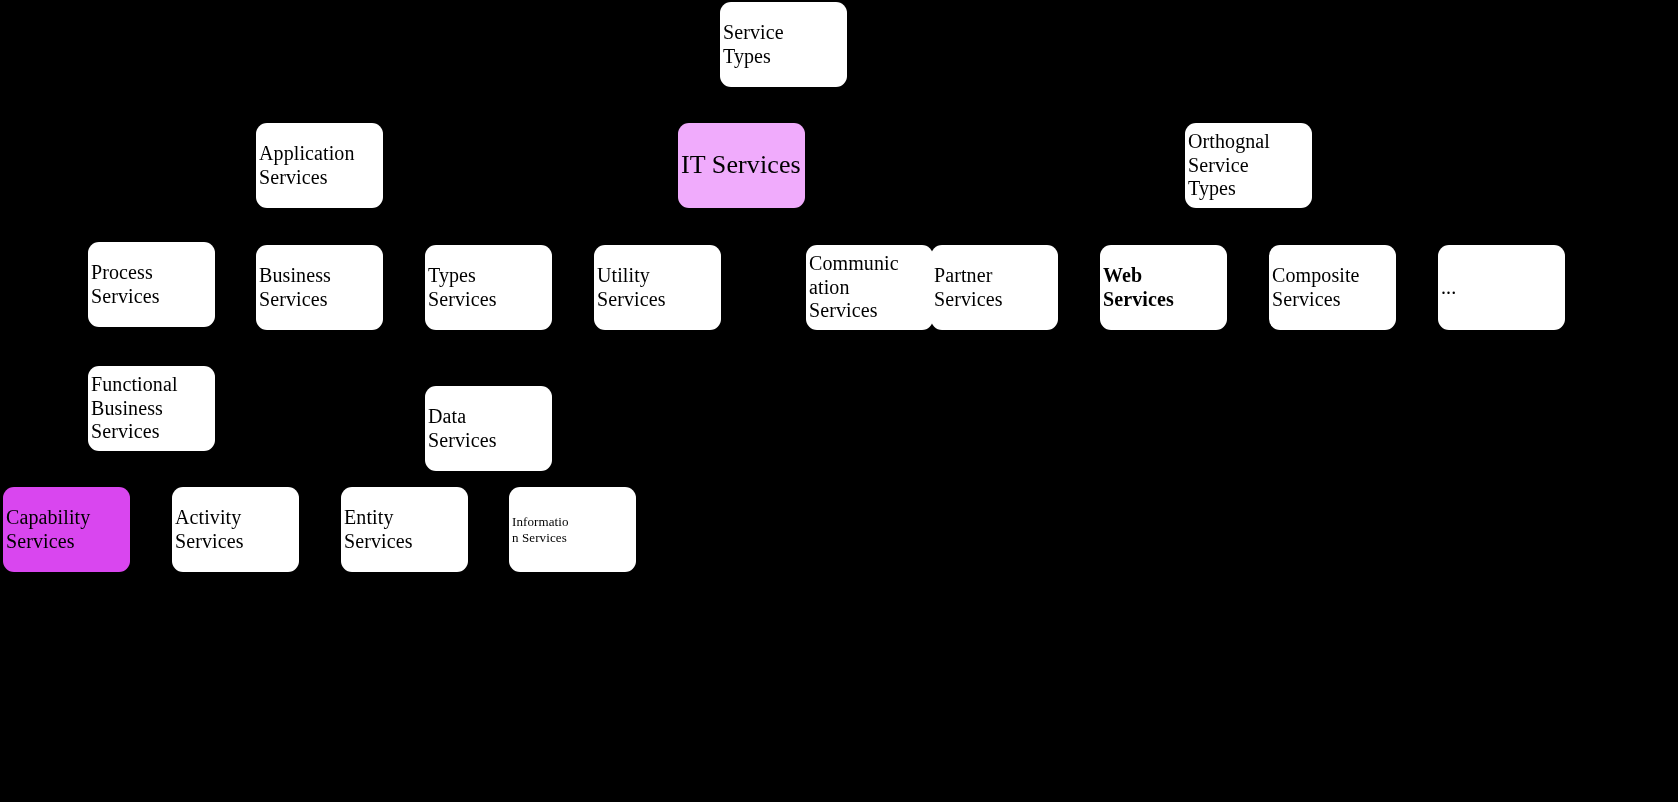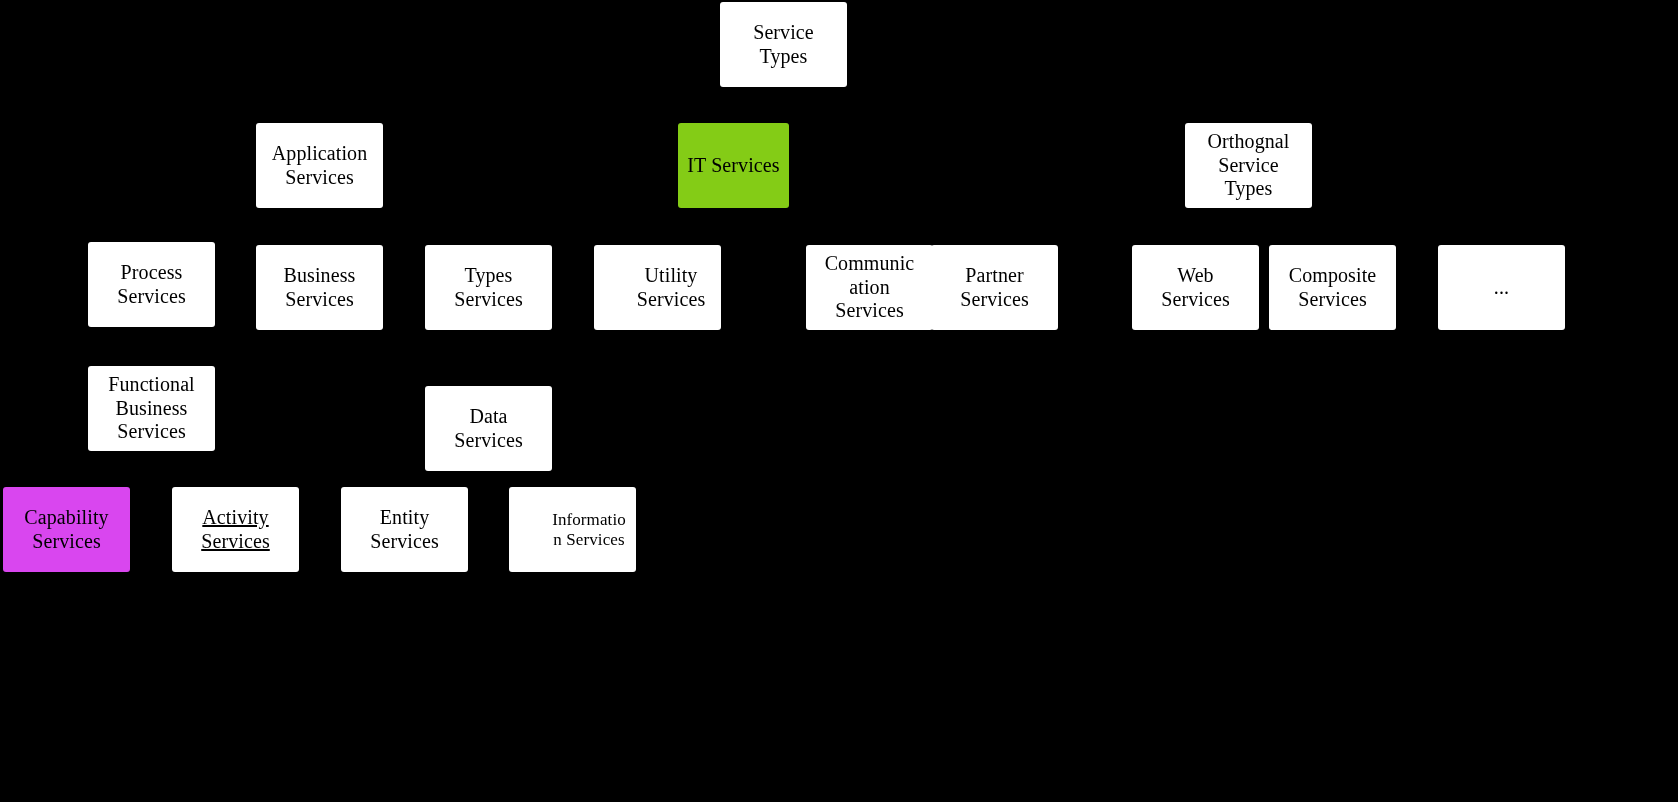--- a/index.html
+++ b/index.html
@@ -14,25 +14,24 @@
     height: 802px;
     background: #000000;
     overflow: hidden;
     font-family: "Liberation Serif", "DejaVu Serif", serif;
   }
   .node {
     position: absolute;
     box-sizing: border-box;
     background: #ffffff;
     color: #000000;
-    border-radius: 3px;
+    border-radius: 11px;
     display: flex;
     align-items: center;
     justify-content: center;
-    text-align: center;
     line-height: 1.17;
     letter-spacing: 0.1px;
     overflow: hidden;
   }
   .node .label {
     display: block;
     width: 100%;
     padding: 0 3px;
     box-sizing: border-box;
     white-space: pre-line;
@@ -105,54 +104,54 @@
     </div>
   <div id="node-layer">
       <div class="node" style="left: 720px; top: 2px; width: 127px; height: 85px; background: rgb(255, 255, 255); color: rgb(0, 0, 0); font-size: 20px;">
         <span class="label">Service
 Types</span>
       </div>
       <div class="node" style="left: 256px; top: 123px; width: 127px; height: 85px; background: rgb(255, 255, 255); color: rgb(0, 0, 0); font-size: 20px;">
         <span class="label">Application
 Services</span>
       </div>
-      <div class="node" style="left: 678px; top: 123px; width: 111px; height: 85px; background: #84cc16; color: rgb(0, 0, 0); font-size: 20px;">
+      <div class="node" style="left: 678px; top: 123px; width: 127px; height: 85px; background: #f0abfc; color: rgb(0, 0, 0); font-size: 26px;">
         <span class="label">IT Services</span>
       </div>
       <div class="node" style="left: 1185px; top: 123px; width: 127px; height: 85px; background: rgb(255, 255, 255); color: rgb(0, 0, 0); font-size: 20px;">
         <span class="label">Orthognal
 Service
 Types</span>
       </div>
       <div class="node" style="left: 88px; top: 242px; width: 127px; height: 85px; background: rgb(255, 255, 255); color: rgb(0, 0, 0); font-size: 20px;">
         <span class="label">Process
 Services</span>
       </div>
       <div class="node" style="left: 256px; top: 245px; width: 127px; height: 85px; background: rgb(255, 255, 255); color: rgb(0, 0, 0); font-size: 20px;">
         <span class="label">Business
 Services</span>
       </div>
       <div class="node" style="left: 425px; top: 245px; width: 127px; height: 85px; background: rgb(255, 255, 255); color: rgb(0, 0, 0); font-size: 20px;">
         <span class="label">Types
 Services</span>
       </div>
-      <div class="node" style="left: 594px; top: 245px; width: 127px; height: 85px; background: rgb(255, 255, 255); color: rgb(0, 0, 0); font-size: 20px; padding-left: 27px;">
+      <div class="node" style="left: 594px; top: 245px; width: 127px; height: 85px; background: rgb(255, 255, 255); color: rgb(0, 0, 0); font-size: 20px;">
         <span class="label">Utility
 Services</span>
       </div>
       <div class="node" style="left: 806px; top: 245px; width: 127px; height: 85px; background: rgb(255, 255, 255); color: rgb(0, 0, 0); font-size: 20px;">
         <span class="label">Communic
 ation
 Services</span>
       </div>
       <div class="node" style="left: 931px; top: 245px; width: 127px; height: 85px; background: rgb(255, 255, 255); color: rgb(0, 0, 0); font-size: 20px;">
         <span class="label">Partner
 Services</span>
       </div>
-      <div class="node" style="left: 1132px; top: 245px; width: 127px; height: 85px; background: rgb(255, 255, 255); color: rgb(0, 0, 0); font-size: 20px;">
+      <div class="node" style="left: 1100px; top: 245px; width: 127px; height: 85px; background: rgb(255, 255, 255); color: rgb(0, 0, 0); font-size: 20px; font-weight: bold;">
         <span class="label">Web
 Services</span>
       </div>
       <div class="node" style="left: 1269px; top: 245px; width: 127px; height: 85px; background: rgb(255, 255, 255); color: rgb(0, 0, 0); font-size: 20px;">
         <span class="label">Composite
 Services</span>
       </div>
       <div class="node" style="left: 1438px; top: 245px; width: 127px; height: 85px; background: rgb(255, 255, 255); color: rgb(0, 0, 0); font-size: 20px;">
         <span class="label">...</span>
       </div>
@@ -162,26 +161,26 @@
 Services</span>
       </div>
       <div class="node" style="left: 425px; top: 366px; width: 127px; height: 85px; background: rgb(255, 255, 255); color: rgb(0, 0, 0); font-size: 20px; margin-top: 20px;">
         <span class="label">Data
 Services</span>
       </div>
       <div class="node" style="left: 3px; top: 487px; width: 127px; height: 85px; background: #d946ef; color: rgb(0, 0, 0); font-size: 20px;">
         <span class="label">Capability
 Services</span>
       </div>
-      <div class="node" style="left: 172px; top: 487px; width: 127px; height: 85px; background: rgb(255, 255, 255); color: rgb(0, 0, 0); font-size: 20px; text-decoration: underline;">
+      <div class="node" style="left: 172px; top: 487px; width: 127px; height: 85px; background: rgb(255, 255, 255); color: rgb(0, 0, 0); font-size: 20px;">
         <span class="label">Activity
 Services</span>
       </div>
       <div class="node" style="left: 341px; top: 487px; width: 127px; height: 85px; background: rgb(255, 255, 255); color: rgb(0, 0, 0); font-size: 20px;">
         <span class="label">Entity
 Services</span>
       </div>
-      <div class="node" style="left: 509px; top: 487px; width: 127px; height: 85px; background: rgb(255, 255, 255); color: rgb(0, 0, 0); font-size: 17px; padding-left: 33px;">
+      <div class="node" style="left: 509px; top: 487px; width: 127px; height: 85px; background: rgb(255, 255, 255); color: rgb(0, 0, 0); font-size: 13px;">
         <span class="label">Informatio
 n Services</span>
       </div>
     </div>
 </div>
 
 </body></html>

